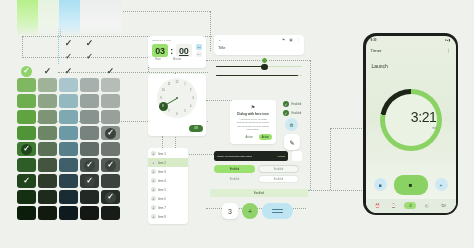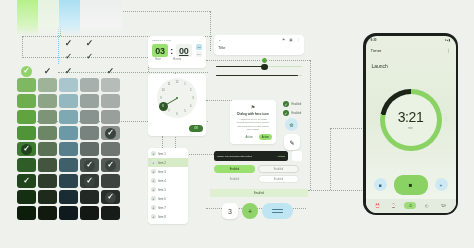--- a/index.html
+++ b/index.html
@@ -158,21 +158,21 @@
   #apphdr { height: 12px; display: flex; align-items: center;
             justify-content: space-between; padding: 0 5px; }
   #app-title { font-size: 4.4px; color: #2f3d2f; }
   #app-more { font-size: 4.5px; color: #4b594b; }
   #launch { font-size: 5px; color: #2c3a2c; padding: 6px 0 0 6px; }
   #ringwrap { flex: 1; display: flex; align-items: center; justify-content: center;
               position: relative; }
   #ring { width: 62px; height: 62px; border-radius: 50%; position: relative; }
   #ring-inner { position: absolute; inset: 5px; border-radius: 50%;
                 background: #eaf2e3; display: flex; flex-direction: column;
-                align-items: center; justify-content: center; }
+                align-items: flex-end; justify-content: center; }
   #ring-time { font-size: 14px; color: #27331f; letter-spacing: -.4px; }
   #ring-sub { font-size: 2.8px; color: #7f8d7f; margin-top: 1px; }
   #ring-side { position: absolute; right: 8px; top: 50%; transform: translateY(-50%);
                font-size: 3px; color: #8a988a; line-height: 1.1; text-align: center; }
   #controls { height: 28px; display: flex; align-items: center;
               justify-content: center; gap: 7px; }
   .cbtn { width: 13px; height: 13px; border-radius: 50%; background: #cfe9f4;
           display: flex; align-items: center; justify-content: center;
           font-size: 5px; color: #2d6a86; }
   #cmain { width: 34px; height: 20px; border-radius: 9px; background: #8ad263;

